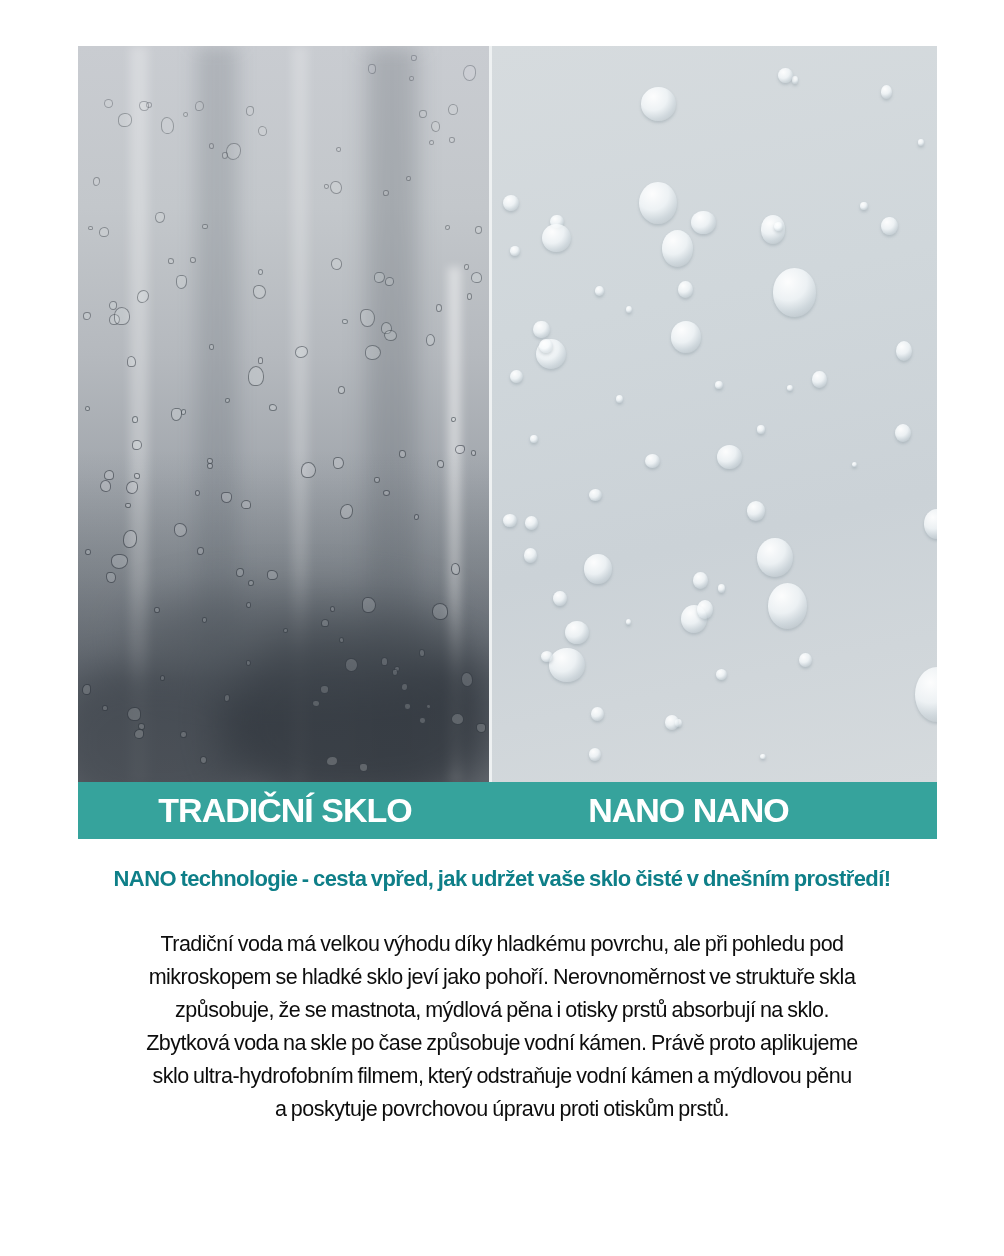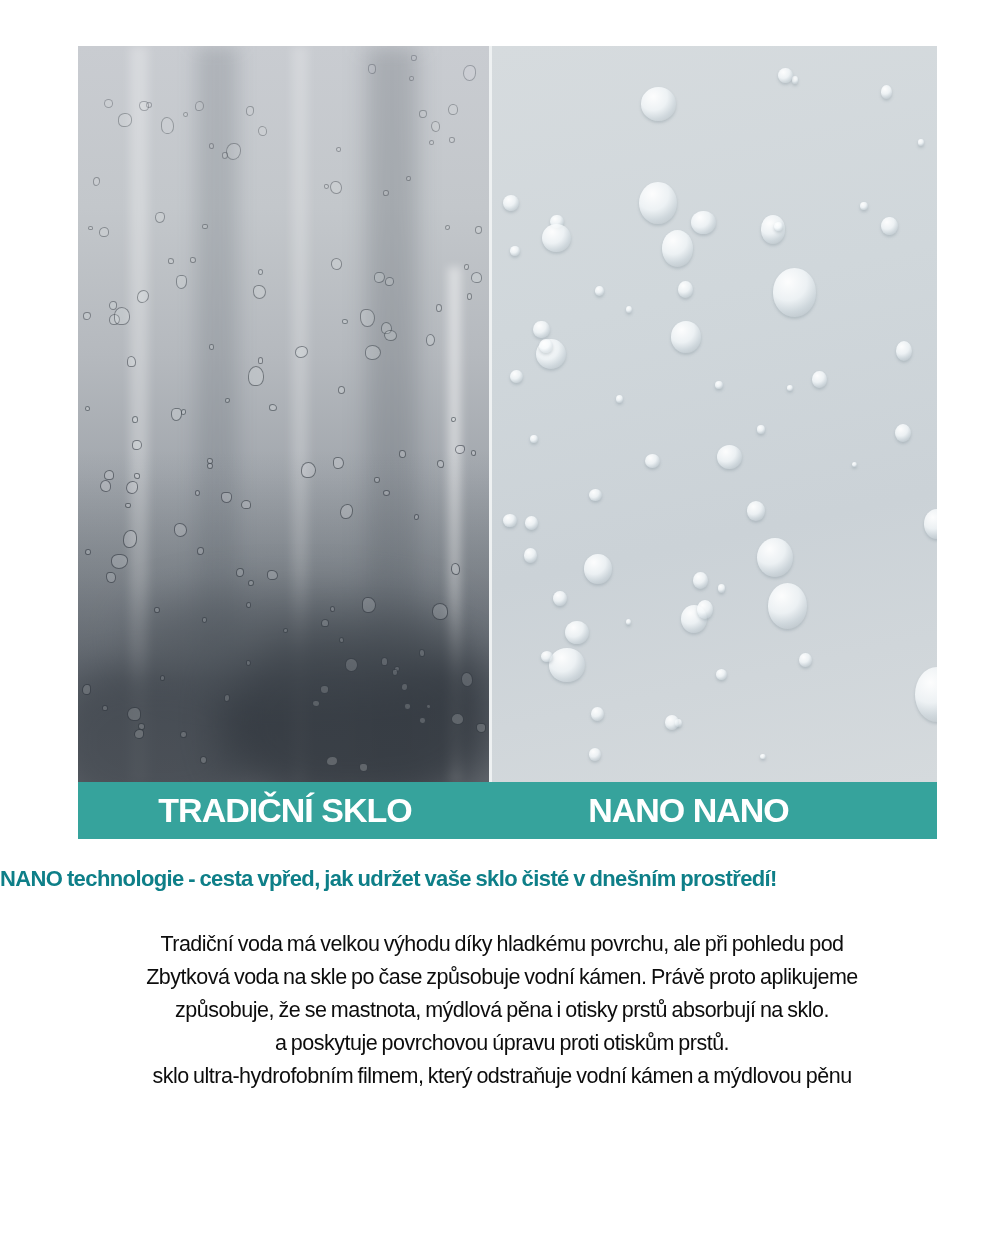--- a/index.html
+++ b/index.html
@@ -41,21 +41,21 @@
   .banner{
     display:flex;height:57px;background:var(--c-banner_teal,#36a39c);
     align-items:center;color:#ffffff;font-weight:bold;font-size:34px;
     letter-spacing:-1px;
   }
   .banner-cell{display:flex;align-items:center;justify-content:center;white-space:nowrap;}
   .banner-cell.left{width:414px;text-align:right;}
   .banner-cell.right{flex:1;padding-right:52px;}
   
   .heading{
-    position:absolute;top:866px;left:0;width:100%;
+    position:absolute;top:866px;left:0;width:100%;text-align:center;
     font-size:22px;font-weight:bold;color:var(--c-heading_teal,#0e7f88);
     letter-spacing:-0.6px;word-spacing:-1px;white-space:nowrap;
   }
   .body-copy{
     position:absolute;top:928px;left:0;width:100%;text-align:center;
     font-size:21.5px;line-height:33px;color:var(--c-body_text,#0d0d0d);
     letter-spacing:-0.5px;word-spacing:-1px;
   }
   .body-line{white-space:nowrap;}
 </style>
@@ -280,19 +280,20 @@
     <div class="banner">
       <div class="banner-cell left">TRADIČNÍ SKLO</div>
       <div class="banner-cell right">NANO NANO</div>
     </div>
   </div>
 
   <div class="heading">NANO technologie - cesta vpřed, jak udržet vaše sklo čisté v dnešním prostředí!</div>
 
   <div class="body-copy">
     <div class="body-line">Tradiční voda má velkou výhodu díky hladkému povrchu, ale při pohledu pod</div>
+    <div class="body-line">mikroskopem se hladké sklo jeví jako pohoří. Nerovnoměrnost ve struktuře skla</div>
+    <div class="body-line">způsobuje, že se mastnota, mýdlová pěna i otisky prstů absorbují na sklo.</div>
     <div class="body-line">Zbytková voda na skle po čase způsobuje vodní kámen. Právě proto aplikujeme</div>
-    <div class="body-line">způsobuje, že se mastnota, mýdlová pěna i otisky prstů absorbují na sklo.</div>
+    <div class="body-line">sklo ultra-hydrofobním filmem, který odstraňuje vodní kámen a mýdlovou pěnu</div>
     <div class="body-line">a poskytuje povrchovou úpravu proti otiskům prstů.</div>
-    <div class="body-line">sklo ultra-hydrofobním filmem, který odstraňuje vodní kámen a mýdlovou pěnu</div>
   </div>
 
 </div>
 
 </body></html>

